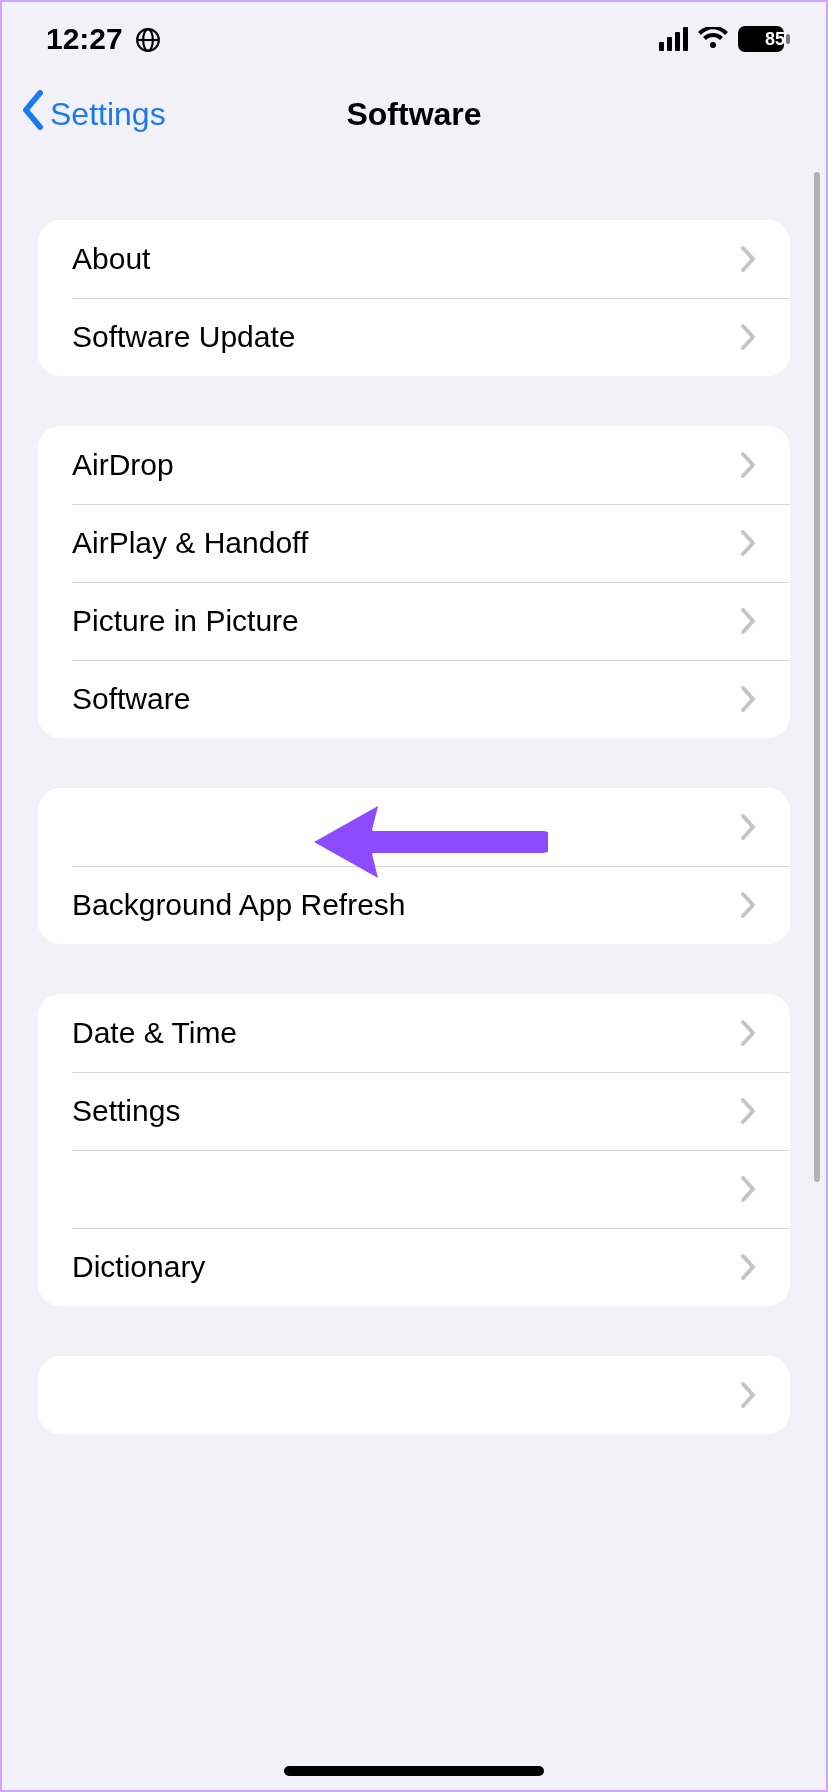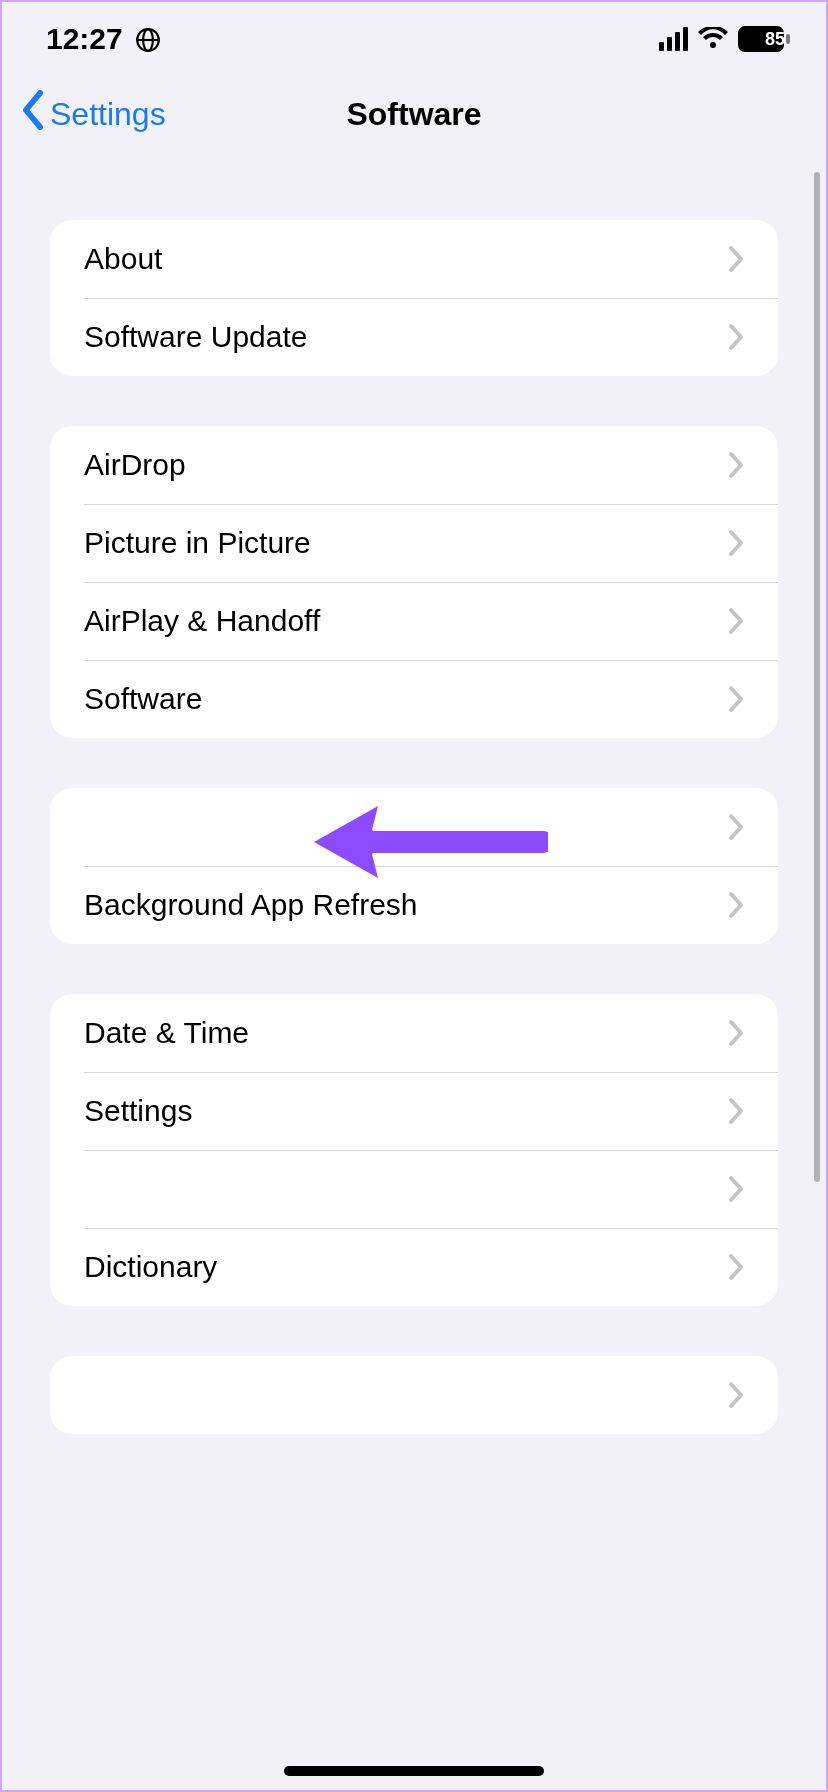--- a/index.html
+++ b/index.html
@@ -56,21 +56,21 @@
       top: 0; bottom: 0;
       display: flex;
       align-items: center;
       gap: 4px;
       color: #1a7af2;
       font-size: 32px;
     }
     .back-btn svg { width: 26px; height: 40px; }
 
     
-    .content { padding: 0 48px; }
+    .content { padding: 0 36px; }
     .group {
       background: #fff;
       border-radius: 22px;
       margin-top: 50px;
       overflow: hidden;
     }
     .group:first-child { margin-top: 58px; }
     .row {
       position: relative;
       display: flex;
@@ -196,29 +196,29 @@
     <div class="group">
       <div class="row">
         <span class="row-label">AirDrop</span>
         <span class="chev">
           <svg viewBox="0 0 16 28">
             <polyline points="3,3 13,14 3,25" fill="none" stroke="#c4c4c7" stroke-width="4" stroke-linecap="round" stroke-linejoin="round"></polyline>
           </svg>
         </span>
       </div>
       <div class="row">
+        <span class="row-label">AirPlay &amp; Handoff</span>
+        <span class="chev">
+          <svg viewBox="0 0 16 28">
+            <polyline points="3,3 13,14 3,25" fill="none" stroke="#c4c4c7" stroke-width="4" stroke-linecap="round" stroke-linejoin="round"></polyline>
+          </svg>
+        </span>
+      </div>
+      <div class="row">
         <span class="row-label">Picture in Picture</span>
-        <span class="chev">
-          <svg viewBox="0 0 16 28">
-            <polyline points="3,3 13,14 3,25" fill="none" stroke="#c4c4c7" stroke-width="4" stroke-linecap="round" stroke-linejoin="round"></polyline>
-          </svg>
-        </span>
-      </div>
-      <div class="row">
-        <span class="row-label">AirPlay &amp; Handoff</span>
         <span class="chev">
           <svg viewBox="0 0 16 28">
             <polyline points="3,3 13,14 3,25" fill="none" stroke="#c4c4c7" stroke-width="4" stroke-linecap="round" stroke-linejoin="round"></polyline>
           </svg>
         </span>
       </div>
       <div class="row">
         <span class="row-label">Software</span>
         <span class="chev">
           <svg viewBox="0 0 16 28">

